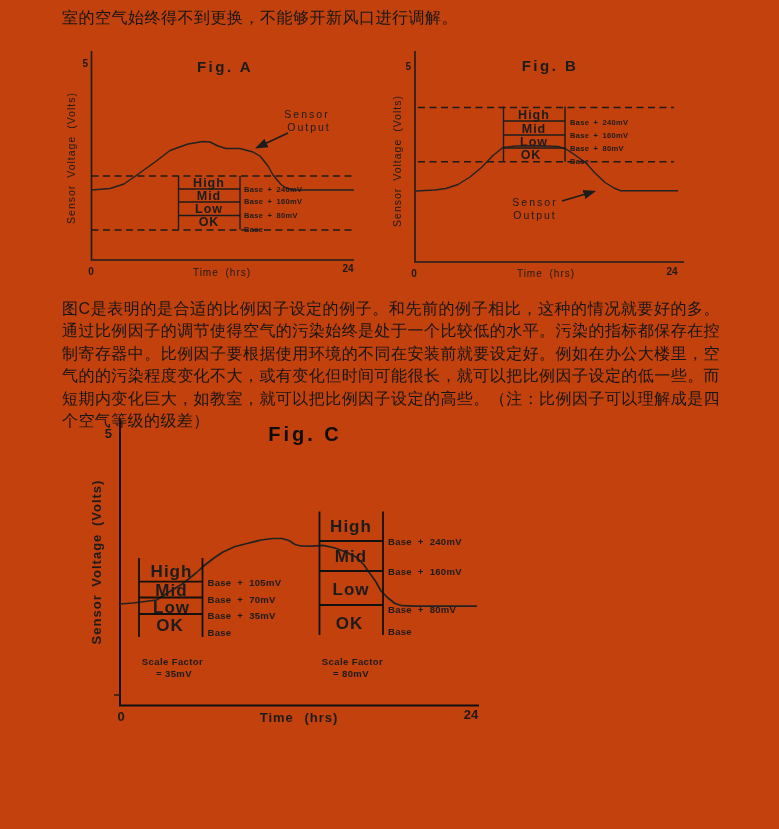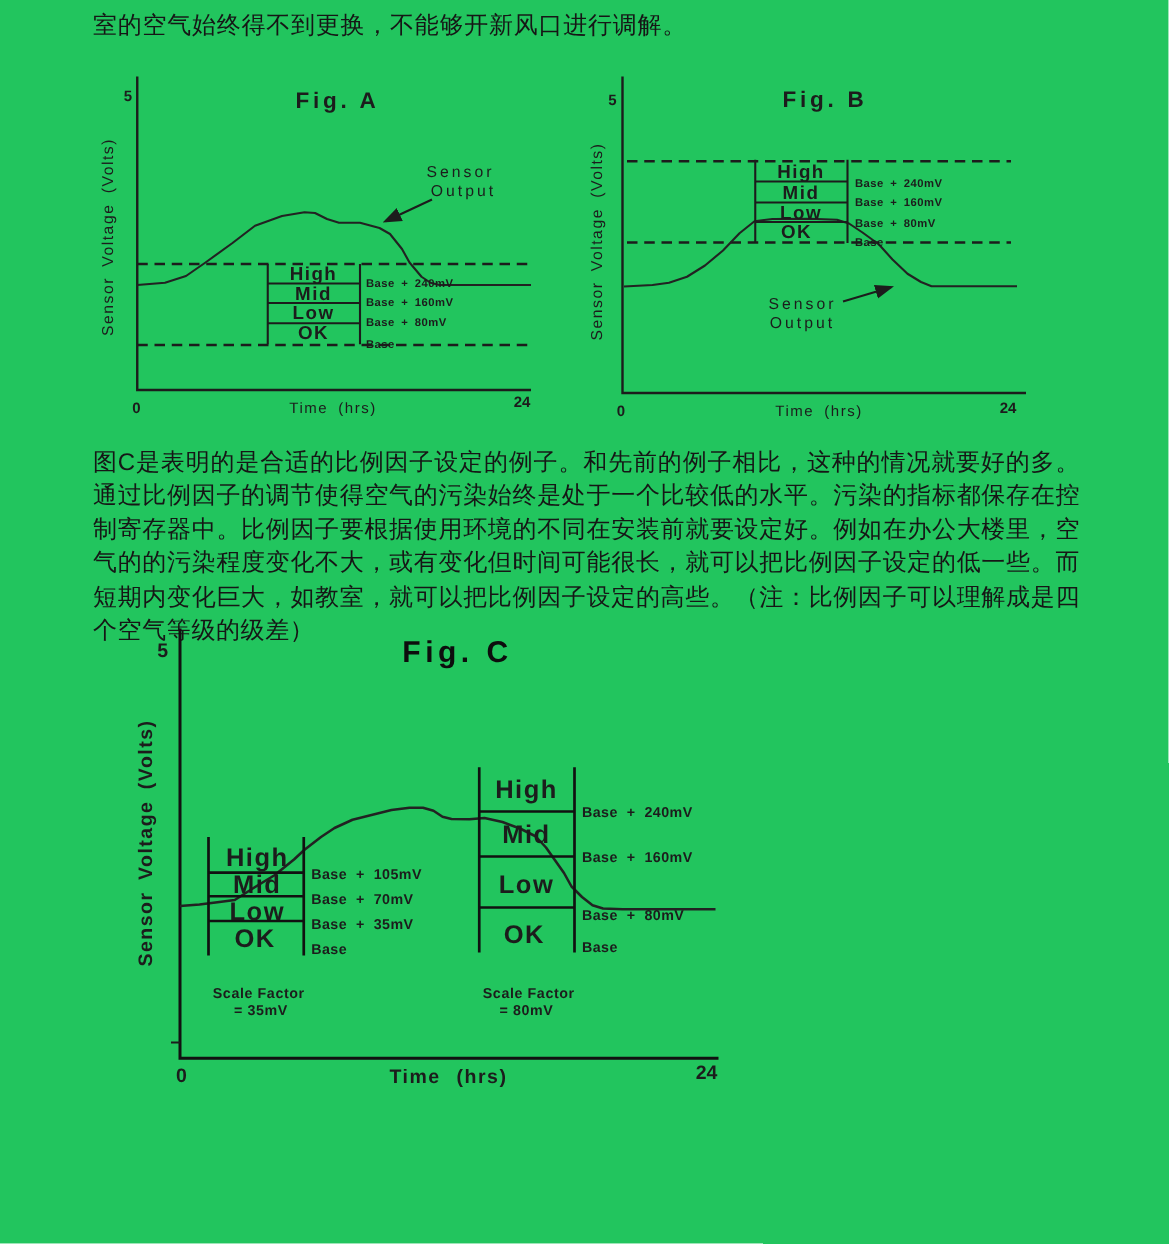--- a/index.html
+++ b/index.html
@@ -1,17 +1,17 @@
 <!DOCTYPE html>
 <html><head>
 <meta charset="utf-8">
 <style>
   html,body{margin:0;padding:0;background:#fff;}
   .page{
-    position:relative;width:779px;height:829px;background:#22c55e;
+    position:relative;width:779px;height:829px;background:#c2410c;
     font-family:"Liberation Sans",sans-serif;color:#1c1c1c;overflow:hidden;
   }
   .cjk-line{
     position:absolute;left:62px;top:7px;width:660px;
     font-size:16px;line-height:22px;letter-spacing:0.5px;color:#161616;
   }
   .cjk-para{
     position:absolute;left:62px;top:298px;width:658px;
     font-size:16px;line-height:22.4px;letter-spacing:0.4px;
     text-align:justify;color:#161616;

